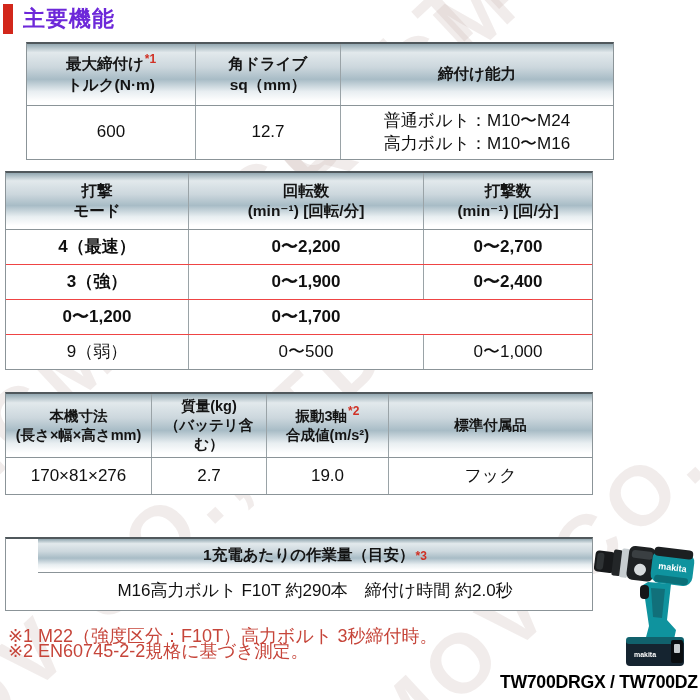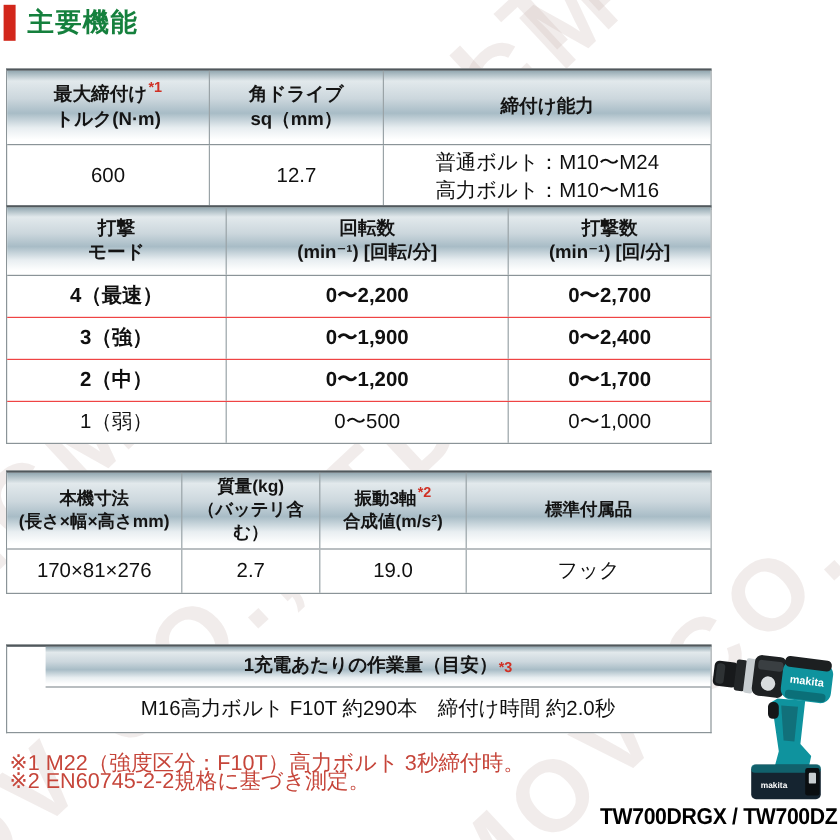--- a/index.html
+++ b/index.html
@@ -7,21 +7,21 @@
     position:relative;width:700px;height:700px;background:#ffffff;overflow:hidden;
     font-family:"Liberation Sans","DejaVu Sans",sans-serif;color:#111;
   }
   
   .wm{position:absolute;font-weight:700;font-size:84px;letter-spacing:10px;
       color:rgba(203,186,182,0.28);white-space:nowrap;transform:rotate(-43deg);
       transform-origin:left bottom;pointer-events:none;z-index:0;}
   
   .title-row{position:absolute;left:3px;top:4px;display:flex;align-items:center;z-index:2;}
   .title-bar{width:10px;height:30px;background:#d2271b;margin-right:10px;}
-  .title-text{font-size:22px;font-weight:700;color:#15803d;letter-spacing:1px;}
+  .title-text{font-size:22px;font-weight:700;color:#6d28d9;letter-spacing:1px;}
   
   .spec-table{
     position:absolute;left:5px;width:588px;background:#fff;
     border:1px solid #8b9498;border-top:2px solid #50585c;z-index:2;
     box-sizing:border-box;
   }
   .hrow,.drow{display:grid;}
   .hrow{
     background:linear-gradient(180deg,#93a8b1 0%,#e2e9ec 14%,#ccd7dd 38%,#a8bcc6 58%,#e8eef1 78%,#ffffff 94%);
     border-bottom:1px solid #8b9498;
@@ -30,21 +30,21 @@
     display:flex;flex-direction:column;align-items:center;justify-content:center;
     text-align:center;box-sizing:border-box;padding:2px 4px;
   }
   .cell + .cell{border-left:1px solid #9aa3a7;}
   .hcell{font-weight:700;font-size:15.5px;line-height:1.3;color:#141414;}
   .dcell{font-size:17px;line-height:1.35;color:#101010;}
   .pre{white-space:pre-line;}
   .hnote{color:#d03024;font-size:12px;font-weight:700;vertical-align:super;line-height:0;margin-left:1px;}
   .rowline{border-bottom:1px solid #ef4444;font-weight:bold;}
   
-  .t1{top:57px;} .t1 .hrow,.t1 .drow{grid-template-columns:168px 145px 273px;}
+  .t1{top:42px;margin-left:21px;} .t1 .hrow,.t1 .drow{grid-template-columns:168px 145px 273px;}
   .t1 .hrow{height:61px;} .t1 .drow{height:53px;}
   .t2{top:171px;} .t2 .hrow,.t2 .drow{grid-template-columns:182px 235px 169px;}
   .t2 .hrow{height:56px;} .t2 .drow{height:34px;}
   .t3{top:392px;} .t3 .hrow,.t3 .drow{grid-template-columns:145px 115px 122px 204px;}
   .t3 .hrow{height:63px;} .t3 .drow{height:36px;}
   .t3 .hcell{font-size:14.5px;}
   .t4{top:537px;padding-left:32px;} .t4 .hrow,.t4 .drow{grid-template-columns:1fr;}
   .t4 .hrow{height:33px;} .t4 .drow{height:37px;}
   .t4 .hcell{flex-direction:row;font-size:15.5px;}
   
@@ -103,26 +103,25 @@
       <div class="cell dcell">4（最速）</div>
       <div class="cell dcell">0〜2,200</div>
       <div class="cell dcell">0〜2,700</div>
     </div>
     <div class="drow rowline">
       <div class="cell dcell">3（強）</div>
       <div class="cell dcell">0〜1,900</div>
       <div class="cell dcell">0〜2,400</div>
     </div>
     <div class="drow rowline">
-      <div class="cell dcell">2（中）</div>
       <div class="cell dcell">0〜1,200</div>
       <div class="cell dcell">0〜1,700</div>
     </div>
     <div class="drow">
-      <div class="cell dcell">1（弱）</div>
+      <div class="cell dcell">9（弱）</div>
       <div class="cell dcell">0〜500</div>
       <div class="cell dcell">0〜1,000</div>
     </div>
   </div>
 
   <div class="spec-table t3">
     <div class="hrow">
       <div class="cell hcell">
         <div class="hline">本機寸法</div>
         <div class="hline">(長さ×幅×高さmm)</div>

